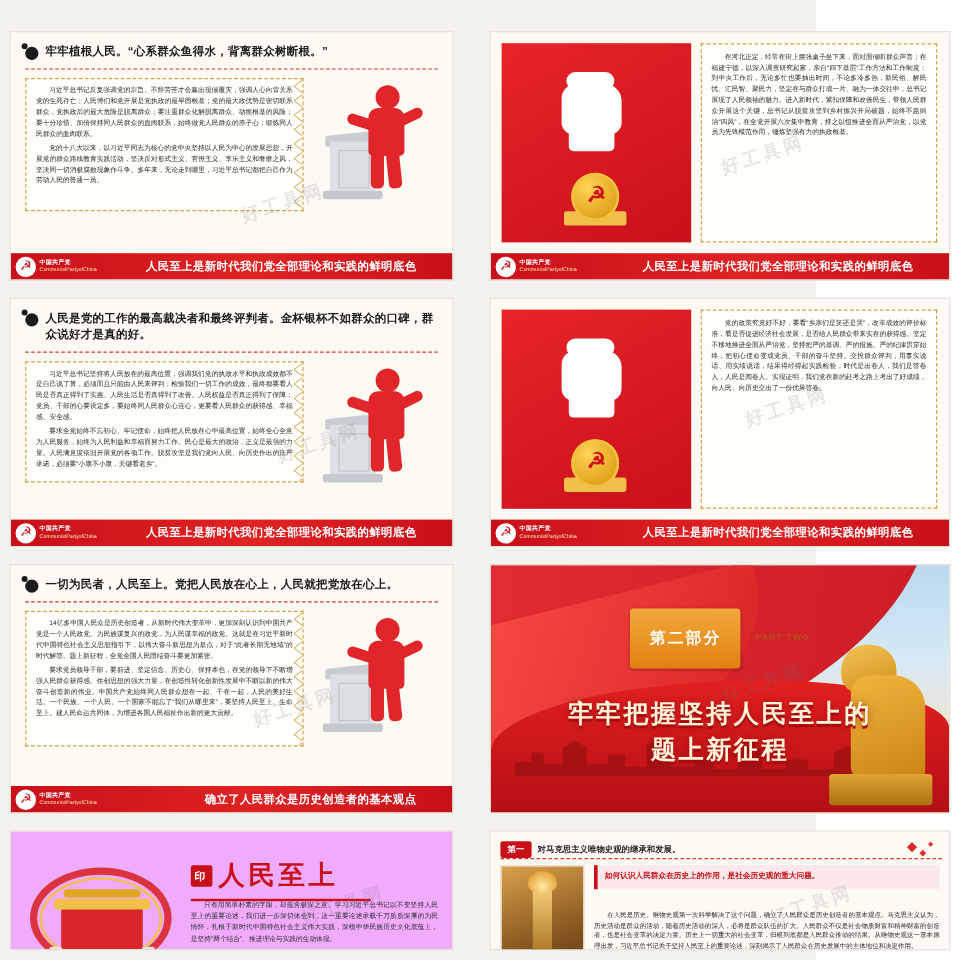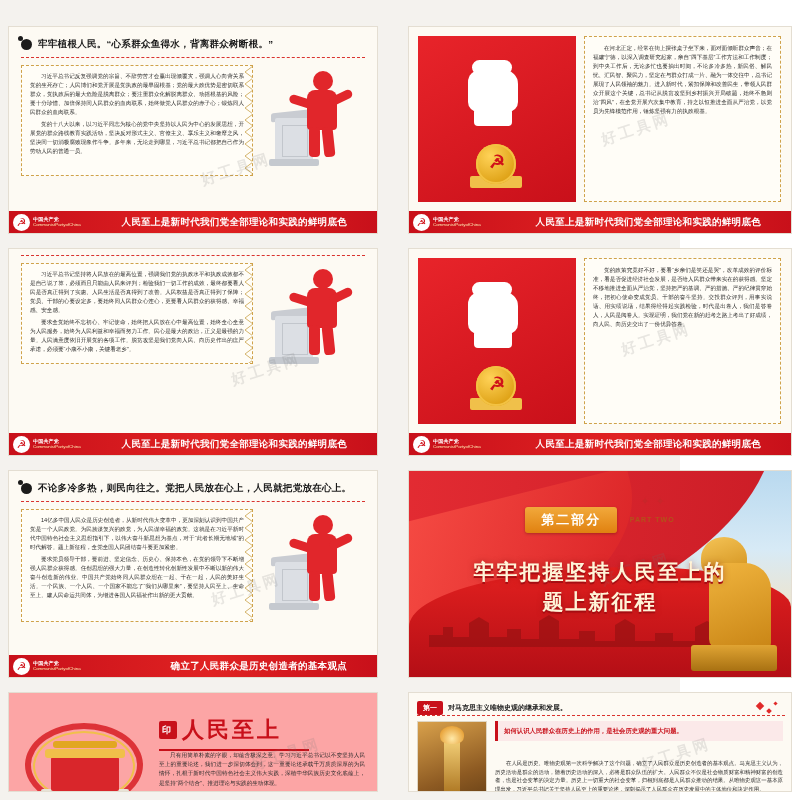--- a/index.html
+++ b/index.html
@@ -239,21 +239,21 @@
   .part-title-wrap {
     position: absolute;
     left: 0; right: 0; top: 36px;
     text-align: center;
     z-index: 5;
   }
   .part-badge {
     display:inline-block;
     background: linear-gradient(180deg,#f2a93b,#e08110);
     color:#fff; font-size:13px; font-weight:bold;
-    padding: 4px 16px; border-radius: 3px;
+    padding: 16px 16px; border-radius: 3px;
     letter-spacing: 2px;
     box-shadow: 0 1px 3px rgba(0,0,0,.25);
   }
   .part-en {
     display:inline-block; vertical-align: middle;
     font-size: 7px; color:#b3531a; margin-left:8px; letter-spacing:1px;
     font-weight:bold;
   }
   .part-main {
     margin-top: 25px;
@@ -265,21 +265,21 @@
   }
   .lion {
     position:absolute; right: 14px; bottom: 6px; width: 96px; height: 150px;
   }
   .lion .body { position:absolute; right:6px; bottom:22px; width:62px; height:86px; background: linear-gradient(160deg,#f0b43e,#c98515); border-radius: 16px 26px 6px 10px; }
   .lion .head { position:absolute; right:30px; bottom:92px; width:46px; height:42px; background: linear-gradient(160deg,#f5c457,#cf8d18); border-radius: 50% 50% 40% 40%; }
   .lion .base { position:absolute; right:0; bottom:0; width:86px; height:26px; background: linear-gradient(180deg,#e0a433,#a87112); border-radius:3px;}
   .birds { position:absolute; right: 120px; top: 24px; font-size: 11px; color:#c9262a; letter-spacing:6px;}
 
   
-  .bl-body { position:absolute; inset:0; background:#fca5a5; overflow:hidden; }
+  .bl-body { position:absolute; inset:0; background:#f0abfc; overflow:hidden; }
   .tiananmen {
     position:absolute; left:16px; top:24px; width:120px; height:96px;
   }
   .tm-ring {
     position:absolute; left:0; top:6px; width:118px; height:84px;
     border: 6px solid #d9262b; border-radius: 50%;
     opacity:.9;
   }
   .tm-ring2 {
     position:absolute; left:8px; top:14px; width:102px; height:70px;
@@ -396,20 +396,24 @@
       <div class="party-name">
         <b>中国共产党</b>
         <span>CommunistPartyofChina</span>
       </div>
       <div class="ftitle">人民至上是新时代我们党全部理论和实践的鲜明底色</div>
     </div>
   </div>
 
   <div class="slide" style="left:8px; top:248px; width:370px; height:208px;">
     <div class="slide-body">
+      <div class="hdr">
+        <div class="bullet-dot"></div>
+        <div class="hdr-text">人民是党的工作的最高裁决者和最终评判者。金杯银杯不如群众的口碑，群众说好才是真的好。</div>
+      </div>
       <div class="hdr-rule"></div>
       <div class="content-row" style="height:108px;">
         <div class="para-box">
           <p>习近平总书记坚持将人民放在的最高位置，强调我们党的执政水平和执政成效都不是自己说了算，必须而且只能由人民来评判；检验我们一切工作的成效，最终都要看人民是否真正得到了实惠、人民生活是否真得到了改善。人民权益是否真正得到了保障；党员、干部的心要设定多，要始终同人民群众心连心，更要看人民群众的获得感、幸福感、安全感。</p>
           <p>要求全党始终不忘初心、牢记使命，始终把人民放在心中最高位置，始终全心全意为人民服务，始终为人民利益和幸福而努力工作。民心是最大的政治，正义是最强的力量。人民满意度依旧开展党的各项工作。脱贫攻坚是我们党向人民、向历史作出的庄严承诺，必须要“小康不小康，关键看老乡”。</p>
           <svg class="zigzag" viewBox="0 0 9 120" preserveAspectRatio="none">
             <path d="M9,0 L1,6 L9,12 L1,18 L9,24 L1,30 L9,36 L1,42 L9,48 L1,54 L9,60 L1,66 L9,72 L1,78 L9,84 L1,90 L9,96 L1,102 L9,108 L1,114 L9,120" fill="none" stroke="#c9a24a" stroke-width="0.8"></path>
           </svg>
         </div>
         <div class="figure">
@@ -436,21 +440,21 @@
         <span>CommunistPartyofChina</span>
       </div>
       <div class="ftitle">人民至上是新时代我们党全部理论和实践的鲜明底色</div>
     </div>
   </div>
 
   <div class="slide" style="left:8px; top:470px; width:370px; height:208px;">
     <div class="slide-body">
       <div class="hdr">
         <div class="bullet-dot"></div>
-        <div class="hdr-text">不论多冷多热，则民向往之。党把人民放在心上，人民就把党放在心上。</div>
+        <div class="hdr-text">一切为民者，人民至上。党把人民放在心上，人民就把党放在心上。</div>
       </div>
       <div class="hdr-rule"></div>
       <div class="content-row" style="height:120px;">
         <div class="para-box">
           <p>14亿多中国人民众是历史创造者，从新时代伟大变革中，更加深刻认识到中国共产党是一个人民政党。为民族谋复兴的政党，为人民谋幸福的政党。这就是在习近平新时代中国特色社会主义思想指引下，以伟大奋斗新思想为基点，对于“此者长期无地域”的时代解答。题上新征程，全党全国人民团结奋斗要更加紧密。</p>
           <p>要求党员领导干部，要前进、坚定信念、历史心、保持本色，在党的领导下不断增强人民群众获得感。住创思想的强大力量，在创造性转化创新性发展中不断以新的伟大奋斗创造新的伟业。中国共产党始终同人民群众想在一起、干在一起，人民的美好生活。一个民族、一个人民、一个国家不能忘了“我们从哪里来”，要坚持人民至上、生命至上。建人民命运共同体，为增进各国人民福祉作出新的更大贡献。</p>
           <svg class="zigzag" viewBox="0 0 9 120" preserveAspectRatio="none">
             <path d="M9,0 L1,6 L9,12 L1,18 L9,24 L1,30 L9,36 L1,42 L9,48 L1,54 L9,60 L1,66 L9,72 L1,78 L9,84 L1,90 L9,96 L1,102 L9,108 L1,114 L9,120" fill="none" stroke="#c9a24a" stroke-width="0.8"></path>
           </svg>
         </div>

